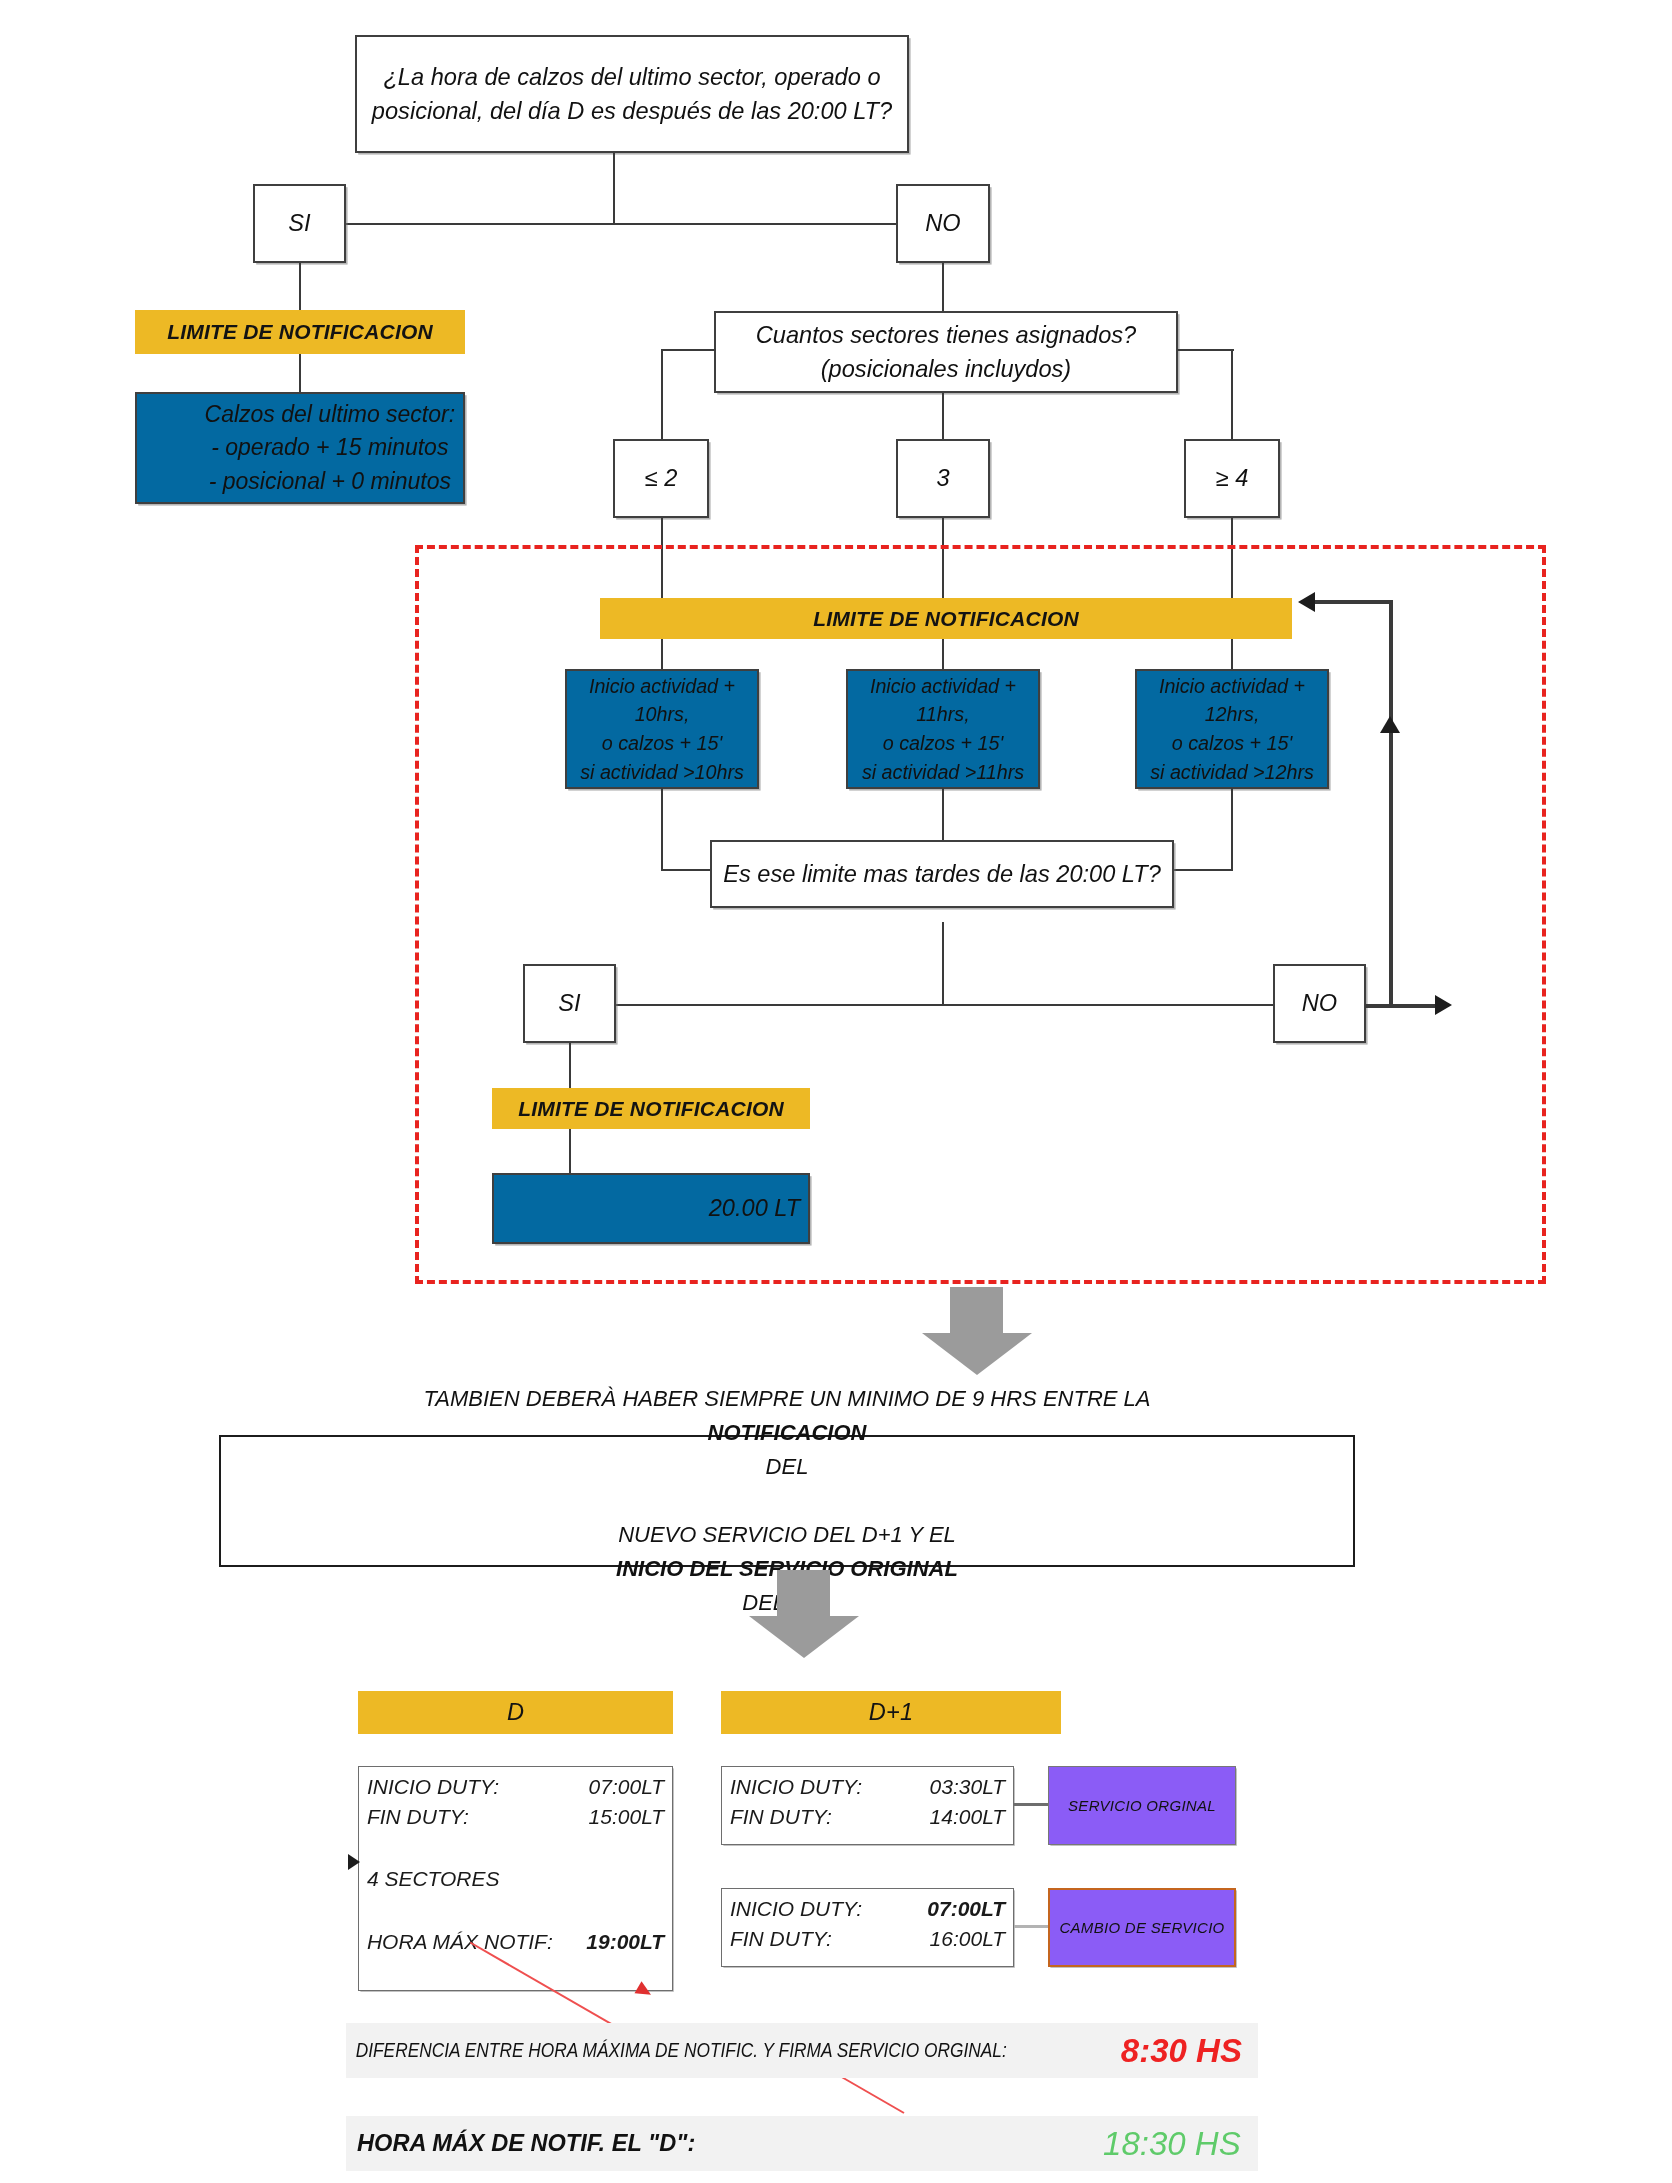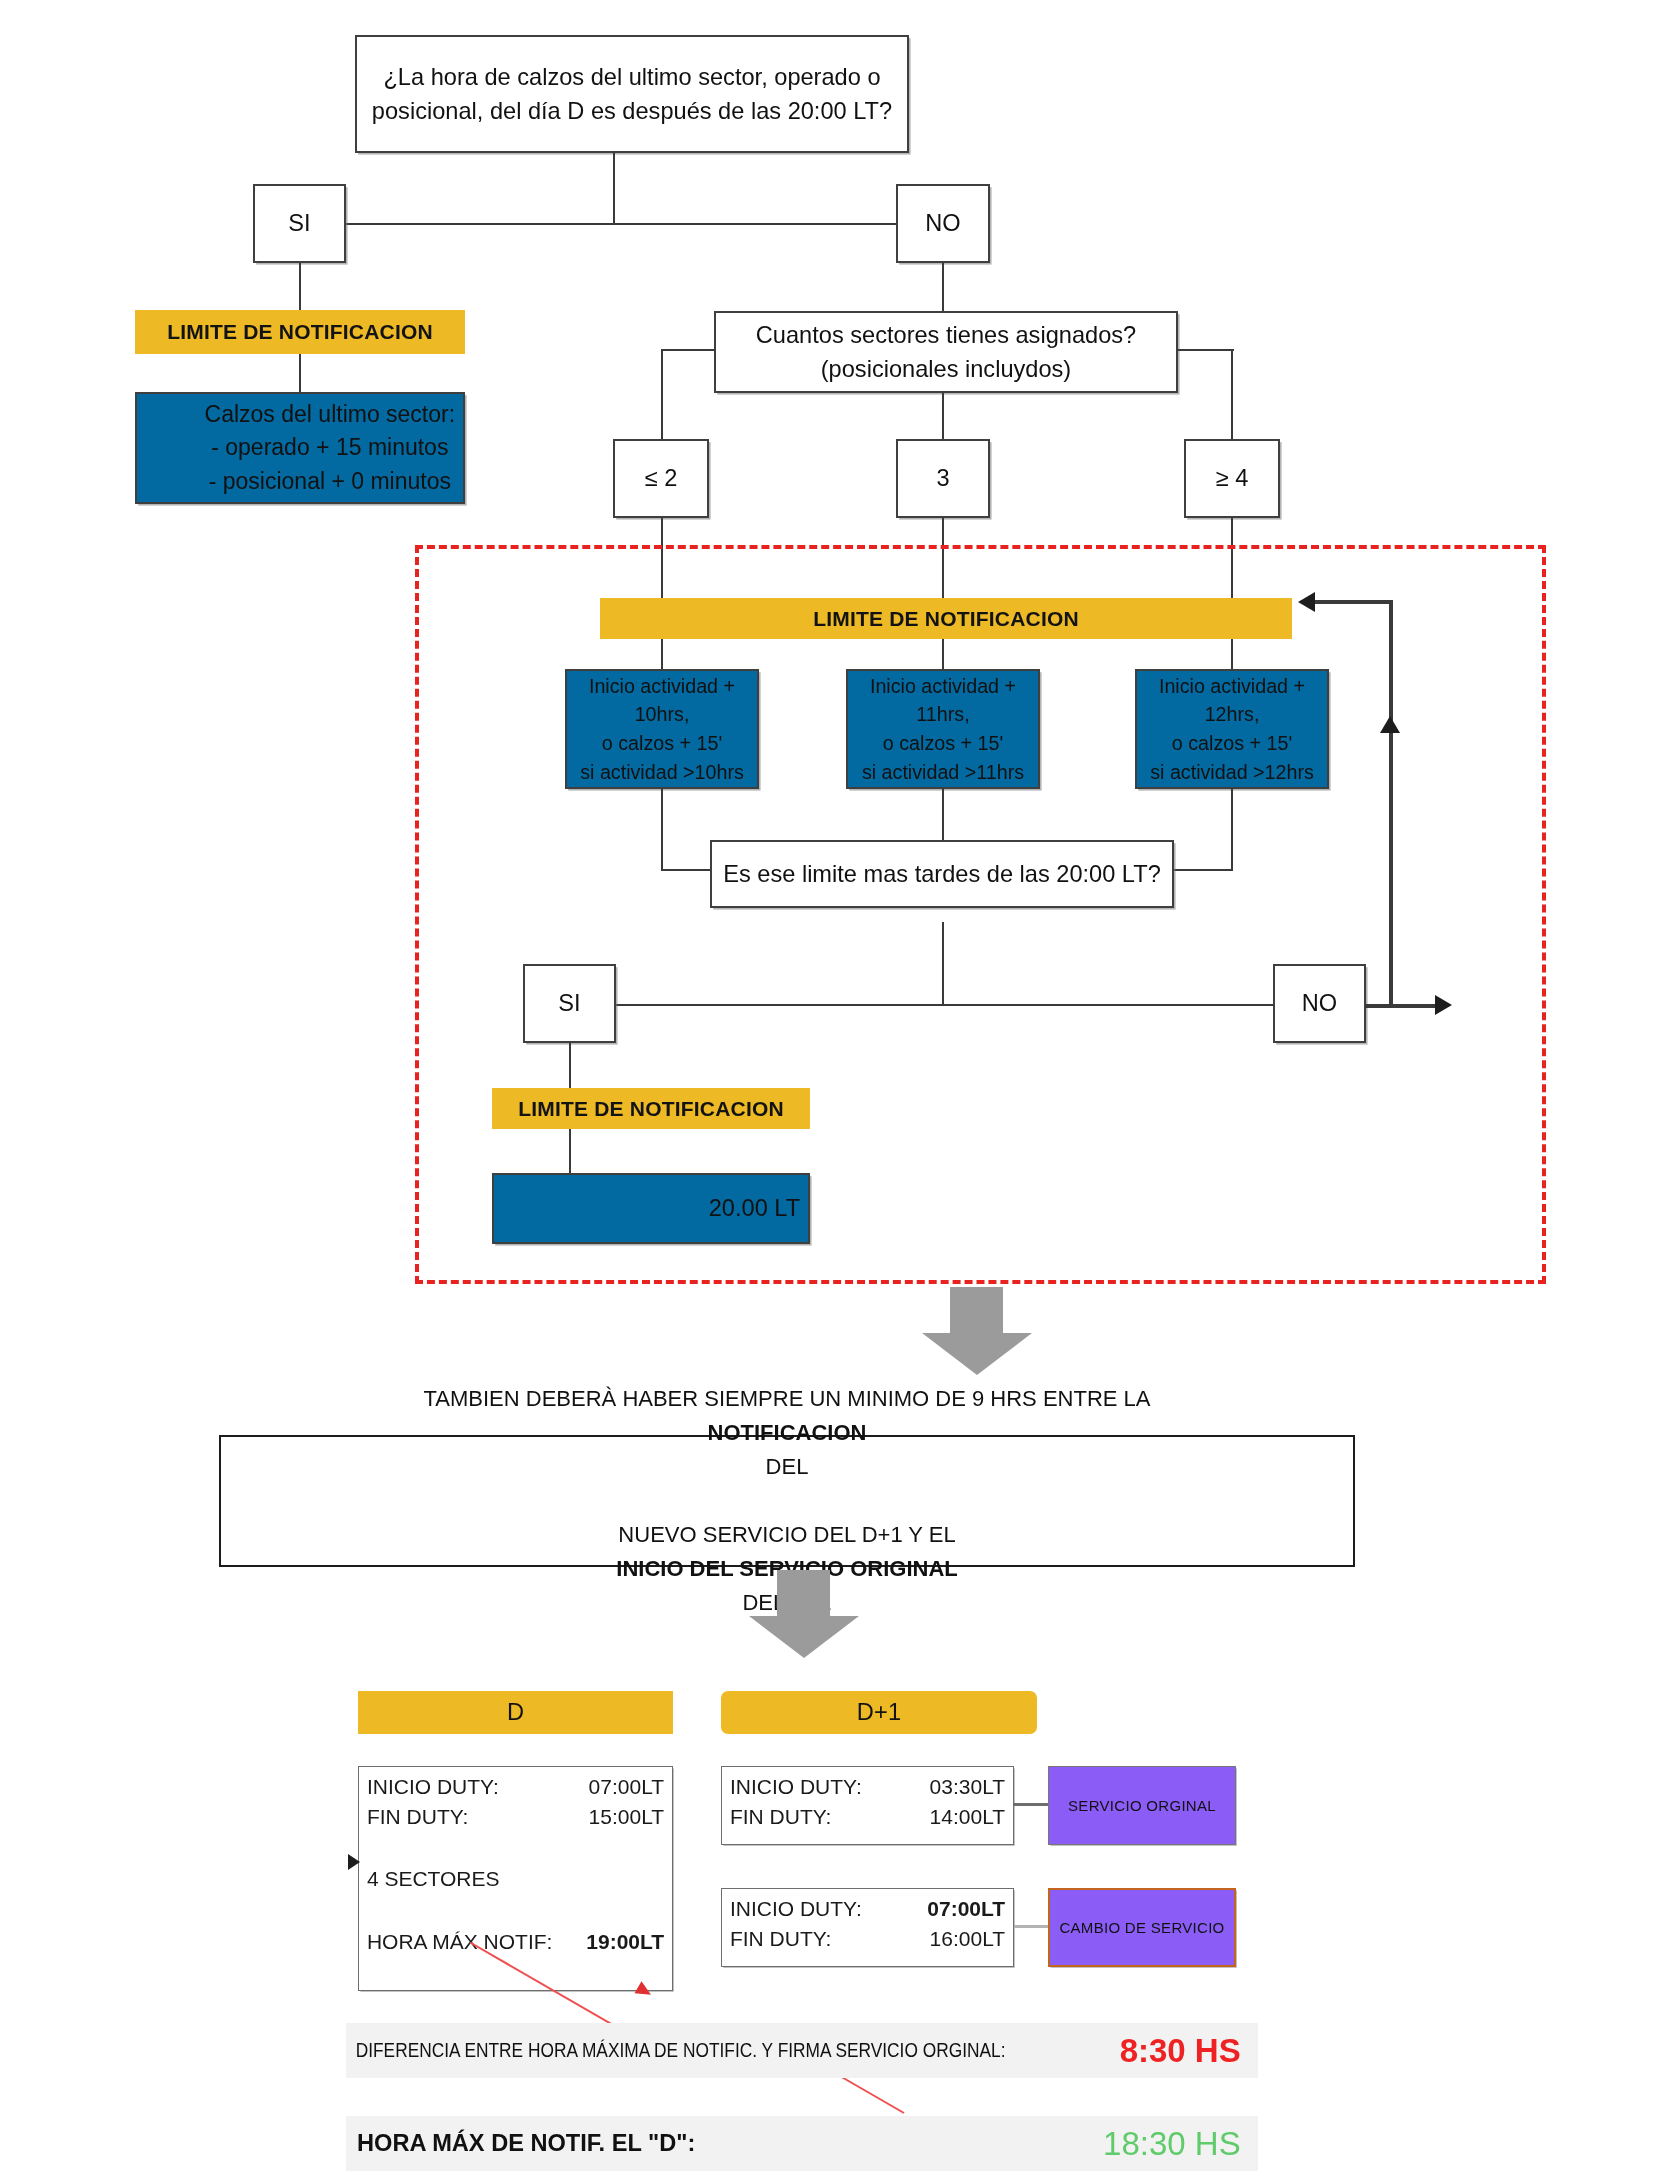--- a/index.html
+++ b/index.html
@@ -1,18 +1,18 @@
 <!DOCTYPE html>
 <html style="font-size:12.6px"><head>
 <meta charset="utf-8">
 <style>
   html,body{margin:0;padding:0;background:#fff;}
   body{width:1672px;height:2183px;position:relative;
        font-family:"Liberation Sans","DejaVu Sans",sans-serif;color:#111;}
-  #stage{position:absolute;left:0;top:0;width:1672px;height:2183px;overflow:hidden;}
+  #stage{position:absolute;left:0;top:0;width:1672px;height:2183px;overflow:hidden;font-style:italic;}
 
   
   .box{position:absolute;box-sizing:border-box;background:#fff;
        border:2.4px solid #3f3f3f;display:flex;align-items:center;
        justify-content:center;text-align:center;line-height:1.45;
        box-shadow:2.4px 2.4px 0 -0.8px rgba(120,120,120,.55);}
   .box span{display:block;padding:0 7.9px;}
   .cream{background:#0369a1;justify-content:flex-end;}
   .gold{position:absolute;box-sizing:border-box;background:#EDB925;border:none;
         display:flex;align-items:center;justify-content:center;
@@ -213,21 +213,21 @@
   </div>
 
   <div class="gArrow" style="left:749px;top:1570px;width:110px;height:88px;">
     <div class="stem" style="left:28px;top:0;width:53px;height:47px;"></div>
     <div class="head" style="left:0;top:46px;border-left-width:55px;border-right-width:55px;border-top:42px solid #9b9b9b;"></div>
   </div>
 
   <div class="gold" style="left:358px;top:1691px;width:315px;height:43px;font-size:23.6px;font-weight:normal;">
     <span>D</span>
   </div>
-  <div class="gold" style="left:721px;top:1691px;width:316px;height:43px;font-size:23.6px;font-weight:normal;border-radius:7px;">
+  <div class="gold" style="left:721px;top:1691px;width:340px;height:43px;font-size:23.6px;font-weight:normal;">
     <span>D+1</span>
   </div>
 
   <div class="dtab" style="left:358px;top:1766px;width:315px;height:225px;">
     <div class="drow">
       <span class="k">INICIO DUTY:</span>
       <span class="v">07:00LT</span>
     </div>
     <div class="drow">
       <span class="k">FIN DUTY:</span>

